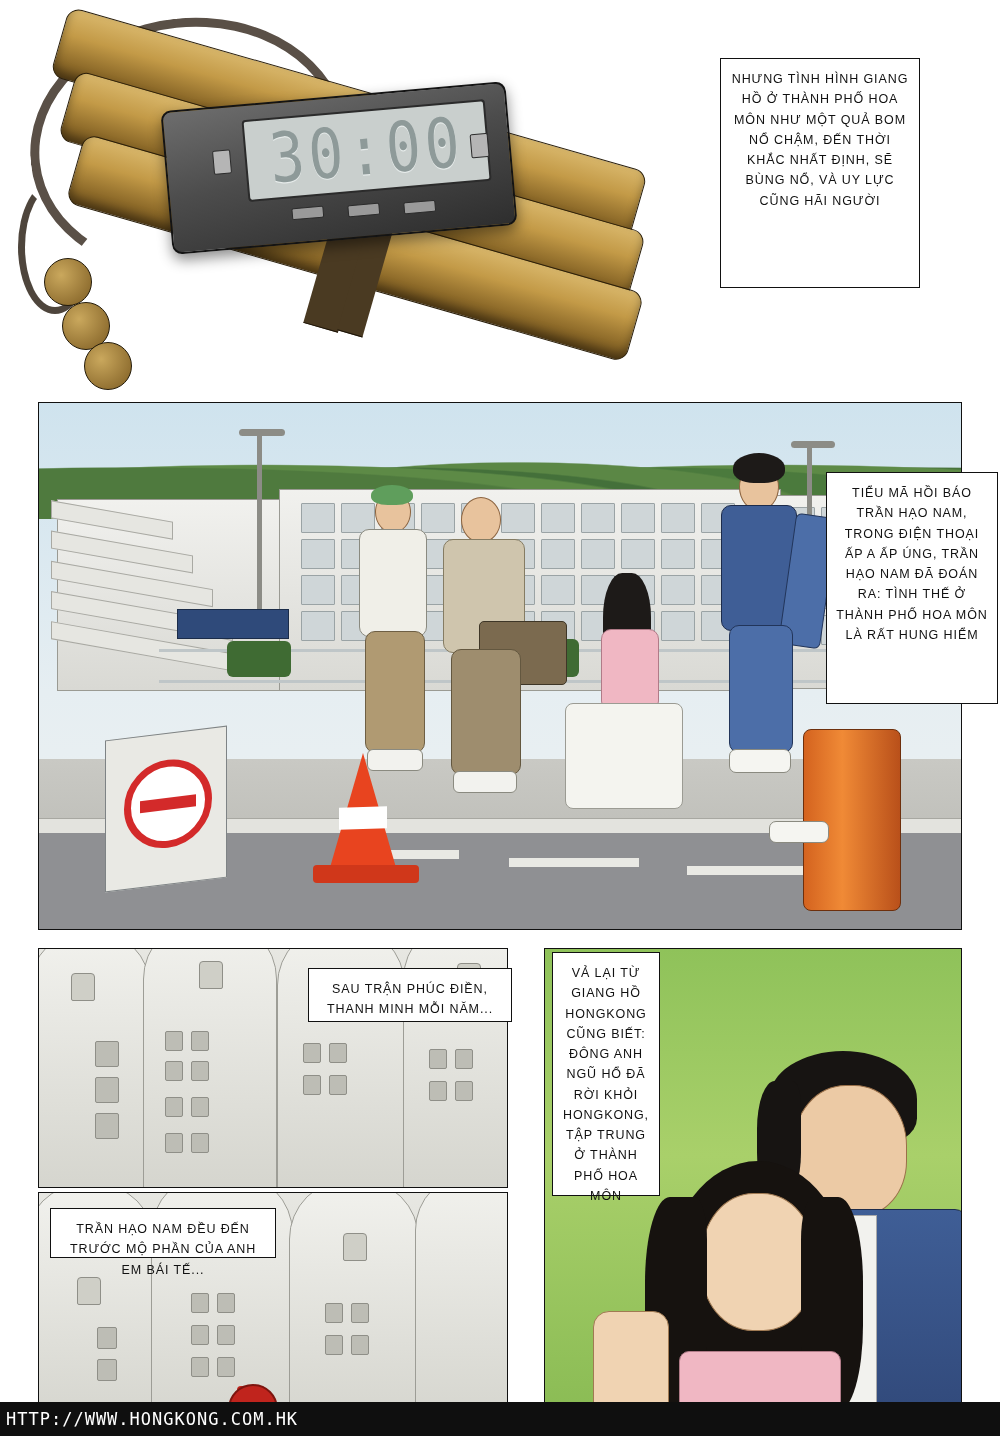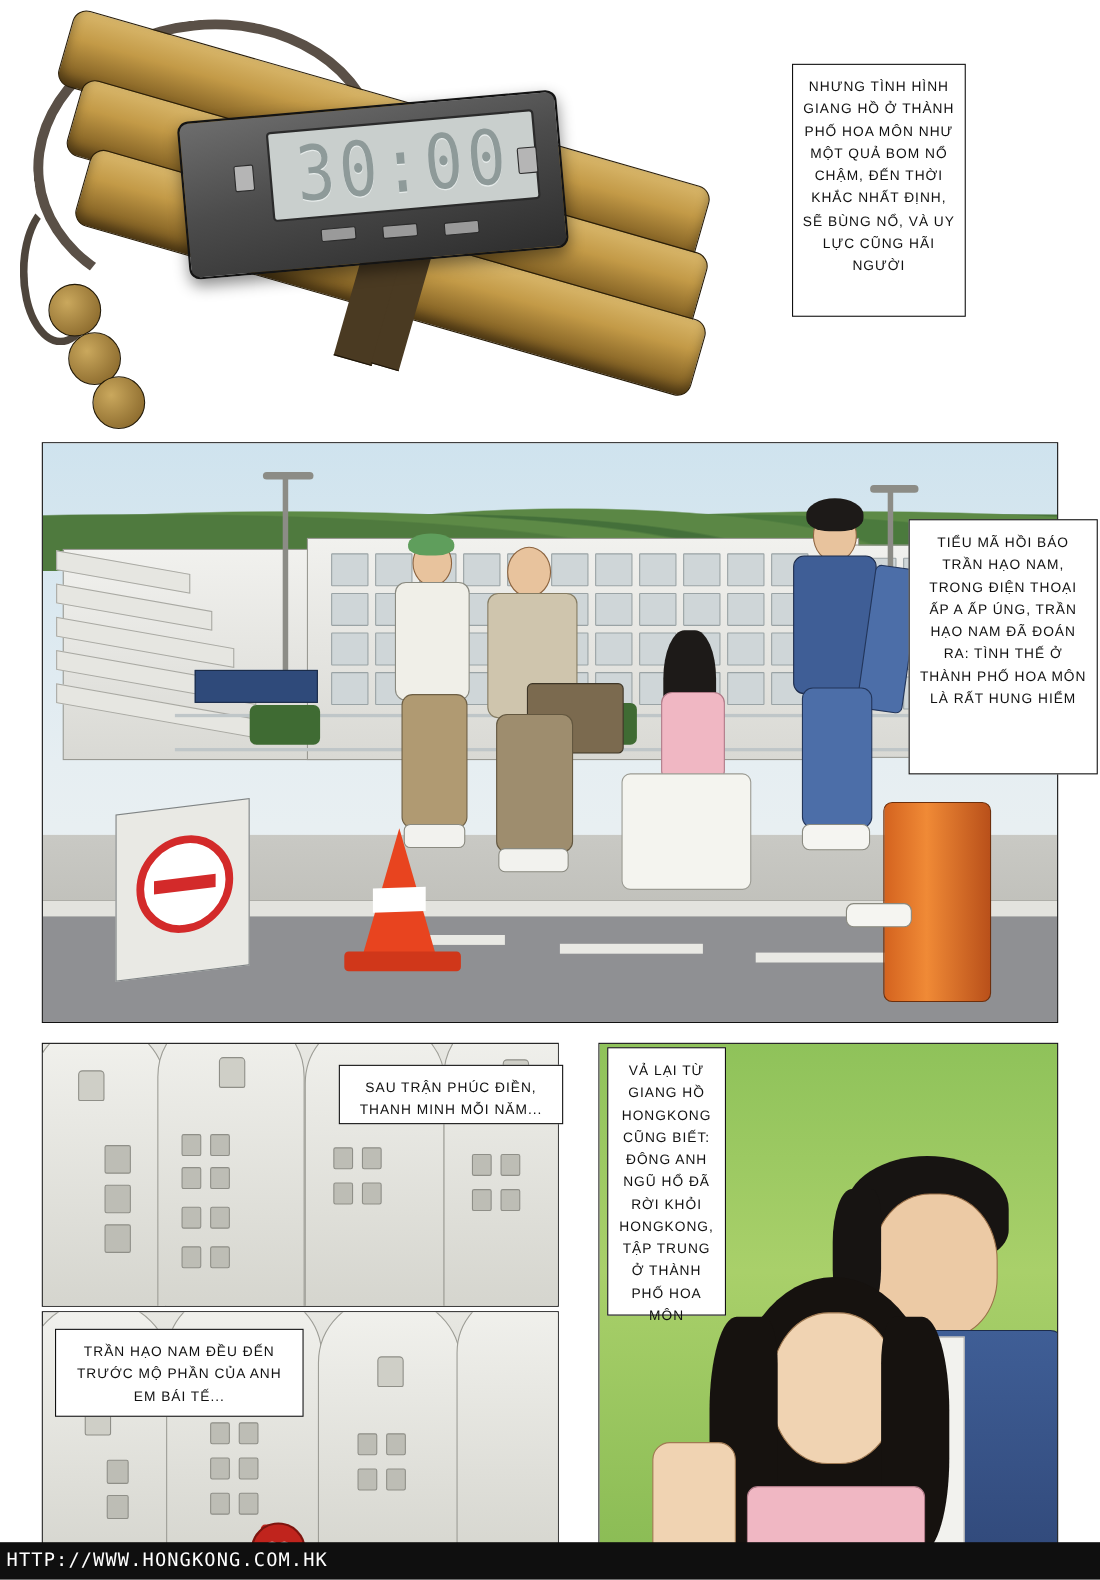--- a/index.html
+++ b/index.html
@@ -129,21 +129,21 @@
       <span class="timer-digits">30:00</span>
     </div>
     <div class="timer-btn" style="left:120px;top:106px;width:30px;height:10px;"></div>
     <div class="timer-btn" style="left:176px;top:108px;width:30px;height:10px;"></div>
     <div class="timer-btn" style="left:232px;top:110px;width:30px;height:10px;"></div>
     <div class="timer-btn" style="left:46px;top:42px;width:16px;height:22px;background:#b5b5b5;"></div>
     <div class="timer-btn" style="left:304px;top:48px;width:16px;height:22px;background:#b5b5b5;"></div>
   </div>
 </div>
 
-<div class="caption" style="left:720px;top:58px;width:158px;height:230px;">NHƯNG TÌNH HÌNH GIANG HỒ Ở THÀNH PHỐ HOA MÔN NHƯ MỘT QUẢ BOM NỔ CHẬM, ĐẾN THỜI KHẮC NHẤT ĐỊNH, SẼ BÙNG NỔ, VÀ UY LỰC CŨNG HÃI NGƯỜI</div>
+<div class="caption" style="left:720px;top:58px;width:200px;height:230px;">NHƯNG TÌNH HÌNH GIANG HỒ Ở THÀNH PHỐ HOA MÔN NHƯ MỘT QUẢ BOM NỔ CHẬM, ĐẾN THỜI KHẮC NHẤT ĐỊNH, SẼ BÙNG NỔ, VÀ UY LỰC CŨNG HÃI NGƯỜI</div>
 
 <div class="panel" id="panel-street">
   <div class="sky"></div>
   <div class="treeline"></div>
 
   <div class="building" style="left:18px;top:96px;width:250px;height:190px;"></div>
   <div class="building" style="left:240px;top:86px;width:500px;height:200px;"></div>
   <div class="building" style="left:720px;top:92px;width:190px;height:192px;"></div>
 
   <div class="win-grid" style="left:262px;top:100px;grid-template-columns:repeat(11,34px);grid-auto-rows:30px;">
@@ -337,21 +337,21 @@
   <div class="grave-plate" style="left:152px;top:132px;width:16px;height:18px;"></div>
   <div class="grave-plate" style="left:178px;top:132px;width:16px;height:18px;"></div>
   <div class="grave-plate" style="left:152px;top:164px;width:16px;height:18px;"></div>
   <div class="grave-plate" style="left:178px;top:164px;width:16px;height:18px;"></div>
   <div class="grave-plate" style="left:286px;top:110px;width:16px;height:18px;"></div>
   <div class="grave-plate" style="left:312px;top:110px;width:16px;height:18px;"></div>
   <div class="grave-plate" style="left:286px;top:142px;width:16px;height:18px;"></div>
   <div class="grave-plate" style="left:312px;top:142px;width:16px;height:18px;"></div>
 </div>
 
-<div class="caption" style="left:50px;top:1208px;width:226px;height:80px;">TRẦN HẠO NAM ĐỀU ĐẾN TRƯỚC MỘ PHẦN CỦA ANH EM BÁI TẾ...</div>
+<div class="caption" style="left:50px;top:1208px;width:226px;height:50px;">TRẦN HẠO NAM ĐỀU ĐẾN TRƯỚC MỘ PHẦN CỦA ANH EM BÁI TẾ...</div>
 
 <div class="panel" id="panel-couple">
   <div class="green-bg"></div>
 
   <div class="person" style="left:206px;top:102px;">
     <div class="man-hair" style="left:18px;top:0;width:148px;height:96px;"></div>
     <div class="man-face" style="left:42px;top:34px;width:112px;height:130px;"></div>
     <div class="man-hair" style="left:6px;top:30px;width:44px;height:120px;border-radius:40% 20% 40% 40%;"></div>
     <div class="man-shirt" style="left:-36px;top:158px;width:250px;height:212px;"></div>
     <div class="man-shirt" style="left:40px;top:164px;width:84px;height:200px;background:#f2f2ee;border-color:#aaa;border-radius:0;"></div>

